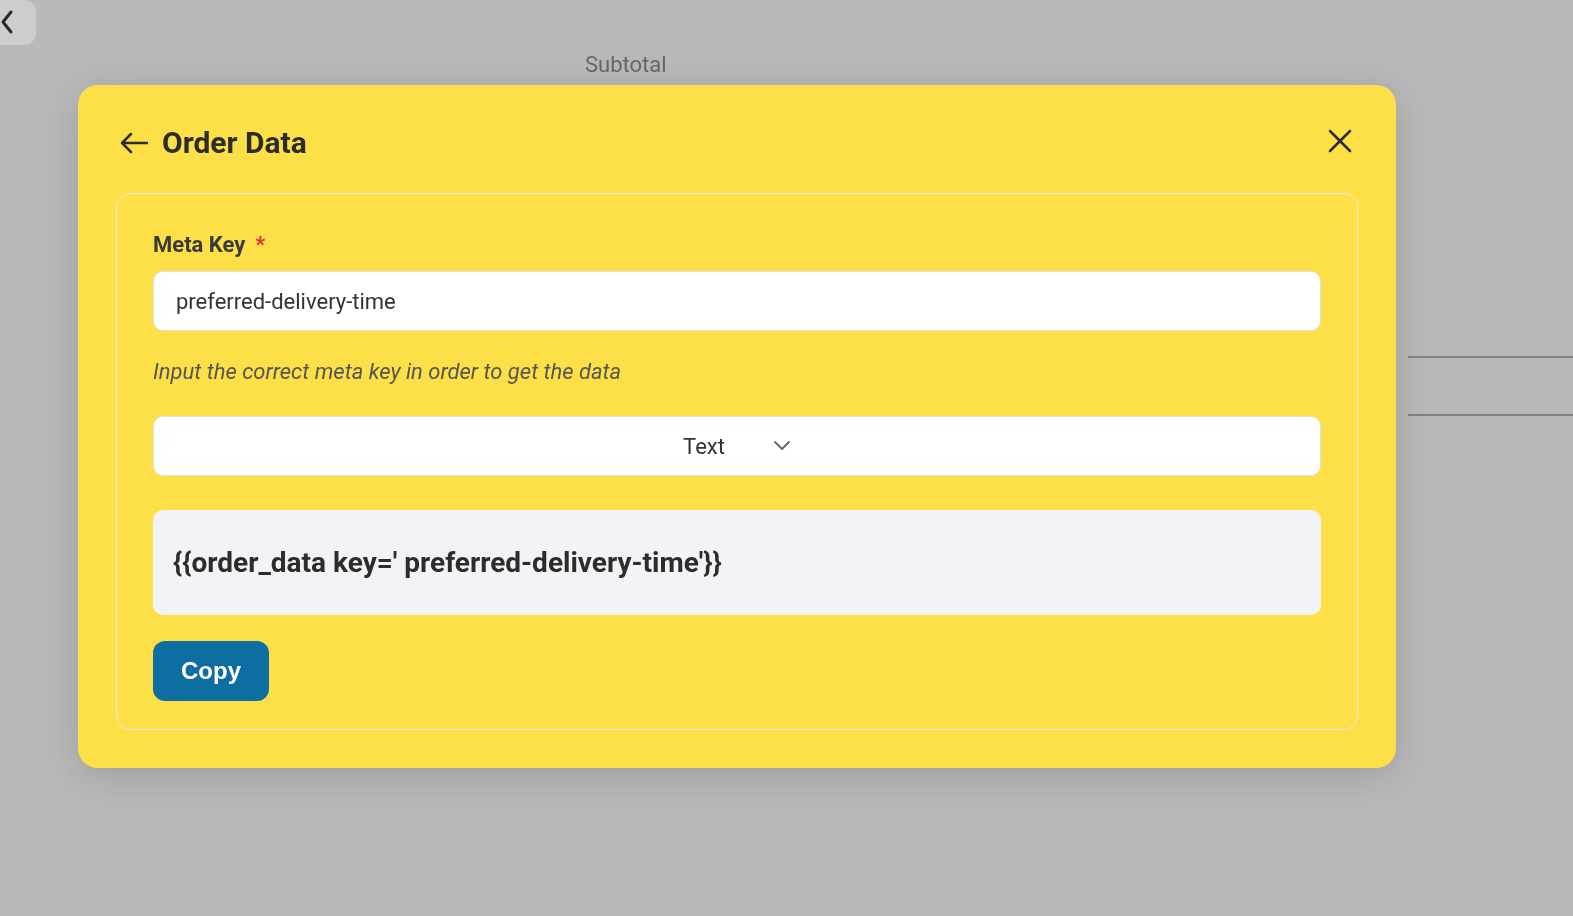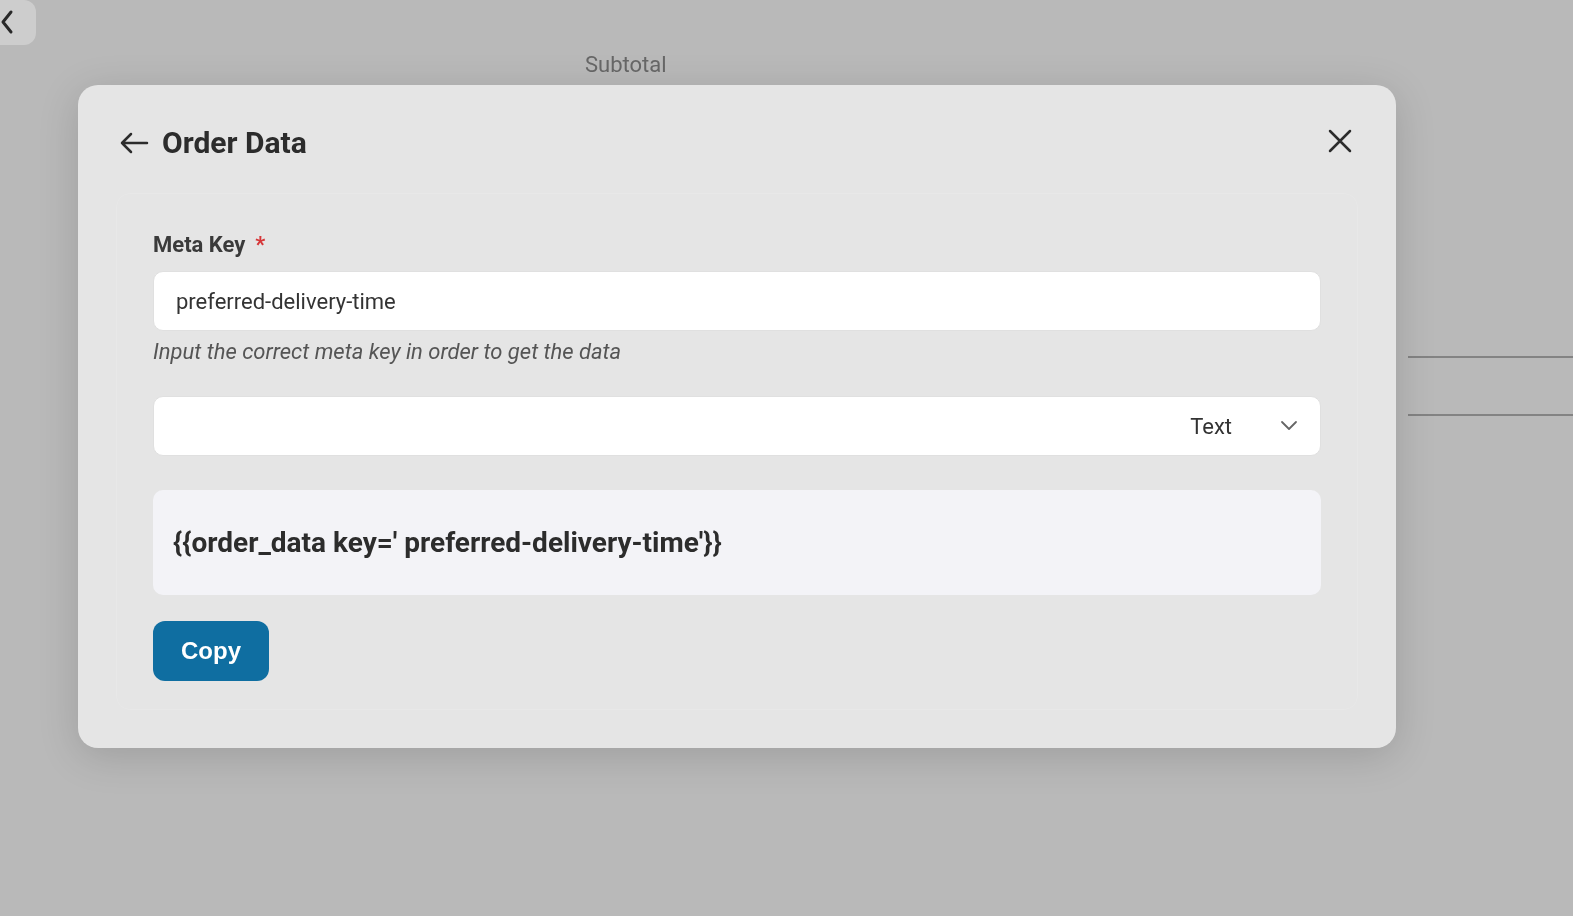--- a/index.html
+++ b/index.html
@@ -85,21 +85,21 @@
       position: absolute;
       inset: 0;
       background: rgba(0,0,0,0.03);
     }
     
     .modal {
       position: absolute;
       top: 85px;
       left: 78px;
       width: 1318px;
-      background: #e5e5e5;
+      background: #fde047;
       border-radius: 20px;
       box-shadow: 0 8px 40px rgba(0,0,0,0.15);
       padding-bottom: 38px;
     }
     
     .modal-header {
       display: flex;
       align-items: center;
       padding: 40px 40px 8px 40px;
       position: relative;
@@ -164,40 +164,40 @@
       font-size: 22px;
       color: #333;
       outline: none;
       font-family: inherit;
     }
     
     .help-text {
       font-size: 22px;
       font-style: italic;
       color: #555;
-      margin-top: 8px;
+      margin-top: 28px;
       margin-bottom: 32px;
     }
     
     .select-wrap {
       position: relative;
       width: 100%;
     }
     
     .select-display {
       width: 100%;
       height: 60px;
       border: 1px solid #e0e0e0;
       border-radius: 10px;
       padding: 0 22px;
       font-size: 22px;
       color: #333;
       display: flex;
       align-items: center;
-      justify-content: flex-end;
+      justify-content: center;
       cursor: pointer;
       background: #fff;
       gap: 48px;
     }
     
     .chevron-down {
       display: flex;
       align-items: center;
     }
     

